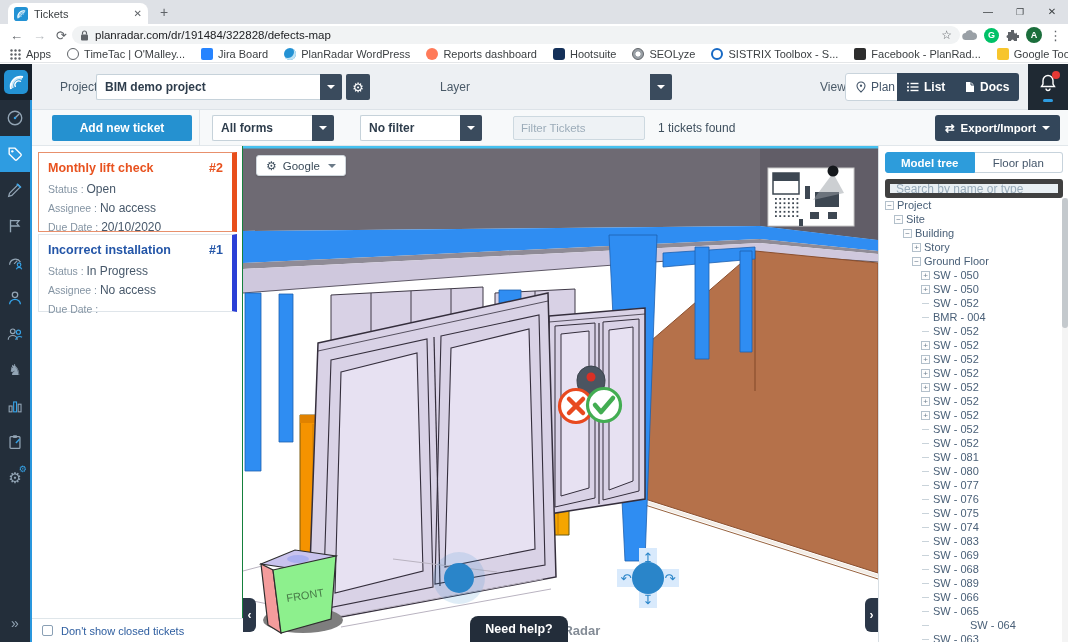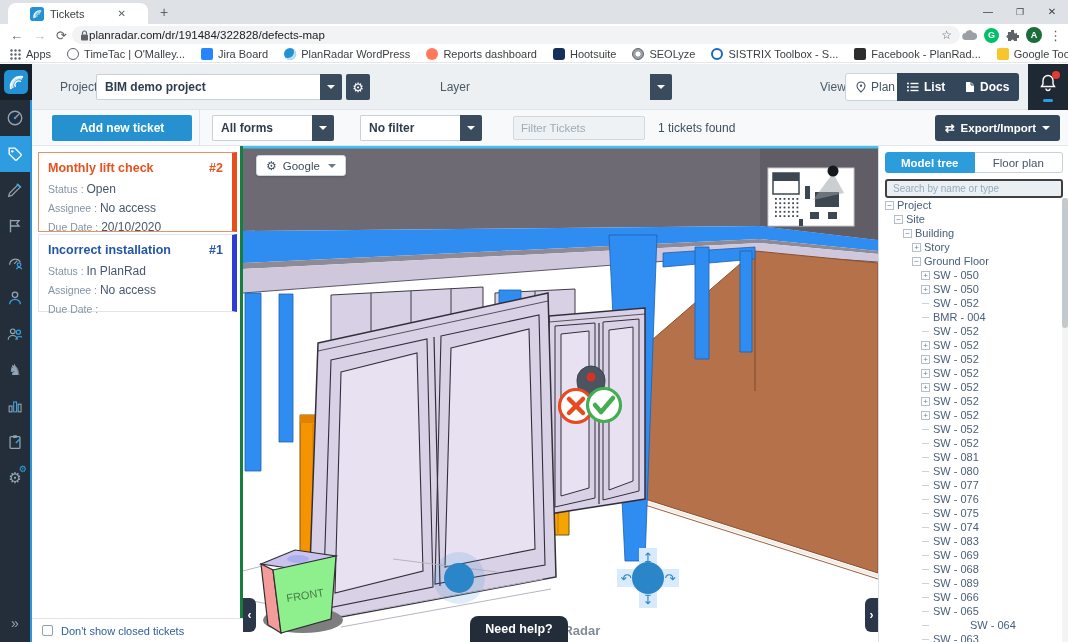--- a/index.html
+++ b/index.html
@@ -2,31 +2,31 @@
 <html><head>
 <meta charset="utf-8">
 <style>
 *{margin:0;padding:0;box-sizing:border-box}
 html,body{width:1068px;height:642px;overflow:hidden;background:#fff;
   font-family:"Liberation Sans",sans-serif;-webkit-font-smoothing:antialiased}
 .abs{position:absolute}
 
 .tabstrip{position:absolute;left:0;top:0;width:1068px;height:24px;background:#dee1e6}
 .tab{position:absolute;left:8px;top:3px;width:140px;height:21px;background:#fff;
-  border-radius:8px 8px 0 0;display:flex;align-items:center;padding:0 22px;gap:6px}
+  border-radius:8px 8px 0 0;display:flex;align-items:center;padding:0 6px;gap:6px}
 .tab-title{font-size:11px;color:#3c4043;flex:1;white-space:nowrap;overflow:hidden}
 .tab-close{font-size:10px;color:#5f6368;cursor:pointer}
 .newtab{position:absolute;left:160px;top:4px;font-size:14px;color:#5f6368}
 .winctl{position:absolute;right:0;top:0;height:24px;display:flex}
 .winctl span{width:32px;text-align:center;line-height:24px;font-size:10px;color:#3c4043}
 .navbar{position:absolute;left:0;top:24px;width:1068px;height:22px;background:#fff;display:flex;align-items:center}
 .navic{font-size:13px;color:#5f6368;margin-left:10px}
 .navic.fwd{color:#b8bcc0}
 .omnibox{position:absolute;left:72px;top:2px;width:888px;height:18px;background:#f1f3f4;
-  border-radius:9px;display:flex;align-items:center;padding:0 8px;}
+  border-radius:9px;display:flex;align-items:center;padding:0 8px;gap:6px}
 .url{font-size:11.5px;color:#202124;flex:1;white-space:nowrap;overflow:hidden}
 .star{font-size:12px;color:#5f6368}
 .extrow{position:absolute;right:6px;top:24px;height:22px;display:flex;align-items:center;gap:7px}
 .badge{width:15px;height:15px;border-radius:50%;font-size:9px;font-weight:bold;color:#fff;
   text-align:center;line-height:15px}
 .menu3{font-size:13px;color:#5f6368}
 .bookmarks{position:absolute;left:0;top:46px;width:1068px;height:17px;background:#fff;
   border-bottom:1px solid #e4e6e8;display:flex;align-items:center;gap:16px;padding-left:10px}
 .bm{display:flex;align-items:center;gap:5px;white-space:nowrap}
 .bm > span:last-child{font-size:11px;color:#3c4043}
@@ -62,21 +62,21 @@
 
 .sidebar{position:absolute;left:0;top:64px;width:32px;height:578px;background:#232e3a;border-right:2px solid #2a97dd}
 .logo-tile{width:32px;height:36px;background:#16202b;display:flex;align-items:center;justify-content:center}
 .sb-item{width:30px;height:36px;display:flex;align-items:center;justify-content:center}
 .sb-item.active{background:#2e9ce1}
 .sb-item svg{display:block}
 .sb-glyph{font-size:15px;color:#93a5b5}
 .sb-expand{position:absolute;bottom:4px;left:0;width:30px;height:30px;display:flex;align-items:center;
   justify-content:center;color:#93a5b5;font-size:14px}
 
-.tpanel{position:absolute;left:32px;top:146px;width:211px;height:496px;background:#fff;border-right:3px solid #15803d}
+.tpanel{position:absolute;left:32px;top:146px;width:211px;height:496px;background:#fff;border-right:1px solid #15803d}
 .ticket-card{position:absolute;left:6px;width:199px;background:#fff;border:1px solid #dfe5ea;
   border-right-width:5px;padding:8px 9px 6px 9px}
 .tc1{top:6px;height:80px;border-color:#e8906c;border-right-color:#e84e1b}
 .tc2{top:88px;height:78px;border-right-color:#2b3fd6}
 .tc-head{display:flex;justify-content:space-between;font-size:12.5px;font-weight:bold;margin-bottom:7px}
 .tc1 .tc-head{color:#e8521f}
 .tc2 .tc-head{color:#2456a8}
 .tc-row{font-size:10.5px;color:#8494a3;margin-bottom:5px}
 .tc-row b{color:#47586a;font-weight:normal;font-size:12px}
 .tfoot{position:absolute;left:0;bottom:0;width:211px;height:24px;border-top:1px solid #dfe6ea;
@@ -95,21 +95,21 @@
 .needhelp{position:absolute;left:227px;top:470px;width:98px;height:26px;background:#232d3a;color:#fff;
   border:none;border-radius:8px 8px 0 0;font-size:12.5px;font-weight:bold;z-index:3}
 .wmark{position:absolute;left:293px;top:477px;font-size:13px;font-weight:bold;color:#848c96;z-index:2}
 
 .rpanel{position:absolute;left:878px;top:146px;width:190px;height:496px;background:#fff;border-left:1px solid #d7dee3}
 .rtabs{position:absolute;left:6px;top:6px;width:178px;height:21px;display:flex}
 .rtab{flex:1;display:flex;align-items:center;justify-content:center;font-size:11.5px}
 .rtab.on{background:#2d9cdb;color:#fff;border:1px solid #2d9cdb;border-radius:3px 0 0 3px;font-weight:bold}
 .rtab.off{background:#fff;color:#44566a;border:1px solid #c7d3dc;border-left:none;border-radius:0 3px 3px 0}
 .rsearch{position:absolute;left:6px;top:33px;width:178px;height:19px;background:#e9eff3;
-  border:2px solid #404040;border-radius:3px;font-size:10px;color:#44566a;padding:0 6px;
+  border:5px solid #404040;border-radius:3px;font-size:12px;color:#44566a;padding:0 6px;
   font-family:"Liberation Sans",sans-serif}
 .rsearch::placeholder{color:#98abba}
 .treewrap{position:absolute;left:2px;top:52px;width:180px;height:444px;overflow:hidden}
 .tree-row{height:14px;display:flex;align-items:center;gap:3px}
 .tree-exp{width:9px;height:9px;border:1px solid #b3c0cb;background:#fdfdfd;font-size:8px;line-height:7px;
   text-align:center;color:#6d7f90;flex:none}
 .tree-dash{width:7px;height:1px;background:#c9d3da;margin:0 1px;flex:none}
 .tree-label{font-size:11px;color:#4a6078;white-space:nowrap}
 .rscroll{position:absolute;right:0;top:52px;width:6px;height:444px;background:#f4f4f4}
 .rthumb{position:absolute;right:0;top:52px;width:6px;height:130px;background:#c4c9cd;border-radius:3px}
@@ -378,21 +378,21 @@
     </div>
     <div class="tc-row"><span>Status :</span> <b>Open</b></div>
     <div class="tc-row"><span>Assignee :</span> <b>No access</b></div>
     <div class="tc-row"><span>Due Date :</span> <b>20/10/2020</b></div>
   </div>
   <div class="ticket-card tc2">
     <div class="tc-head">
       <span>Incorrect installation</span>
       <span>#1</span>
     </div>
-    <div class="tc-row"><span>Status :</span> <b>In PlanRad</b></div>
+    <div class="tc-row"><span>Status :</span> <b>In Progress</b></div>
     <div class="tc-row"><span>Assignee :</span> <b>No access</b></div>
     <div class="tc-row"><span>Due Date :</span> <b></b></div>
   </div>
   <div class="tfoot">
     <span class="cbx"></span>
     <span>Don't show closed tickets</span>
   </div>
 </div>
 
 <div class="viewer">

